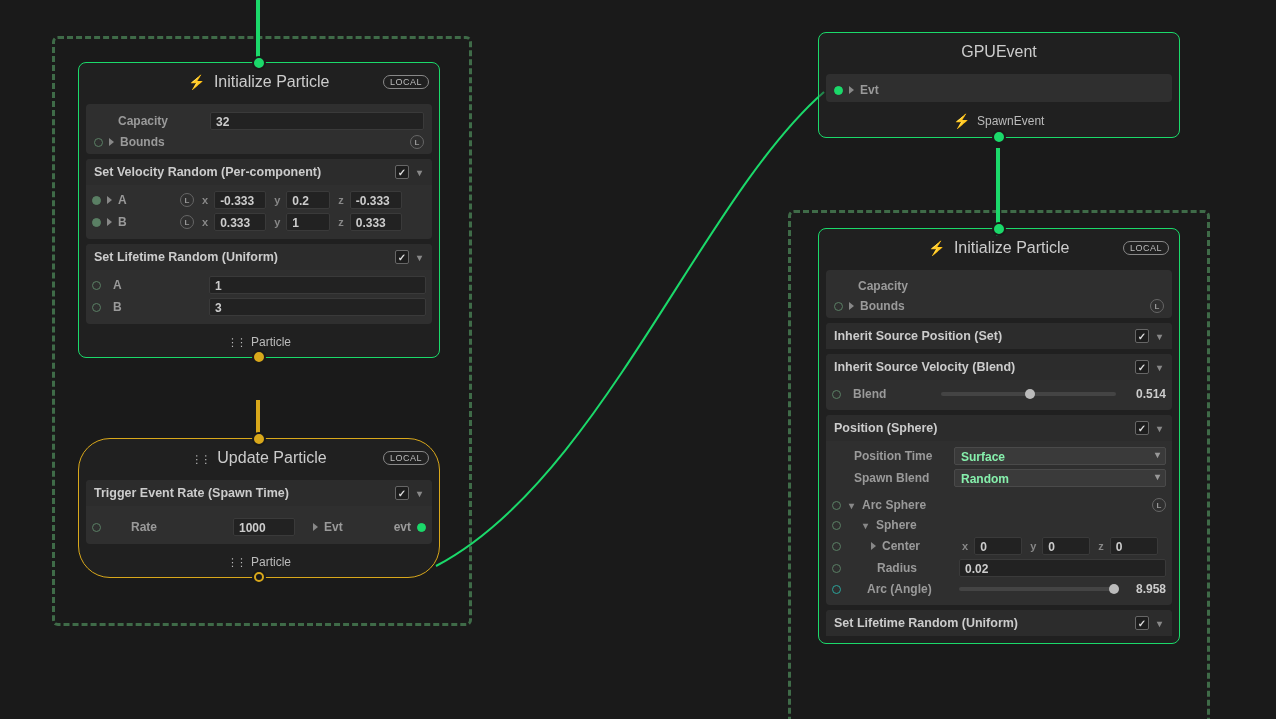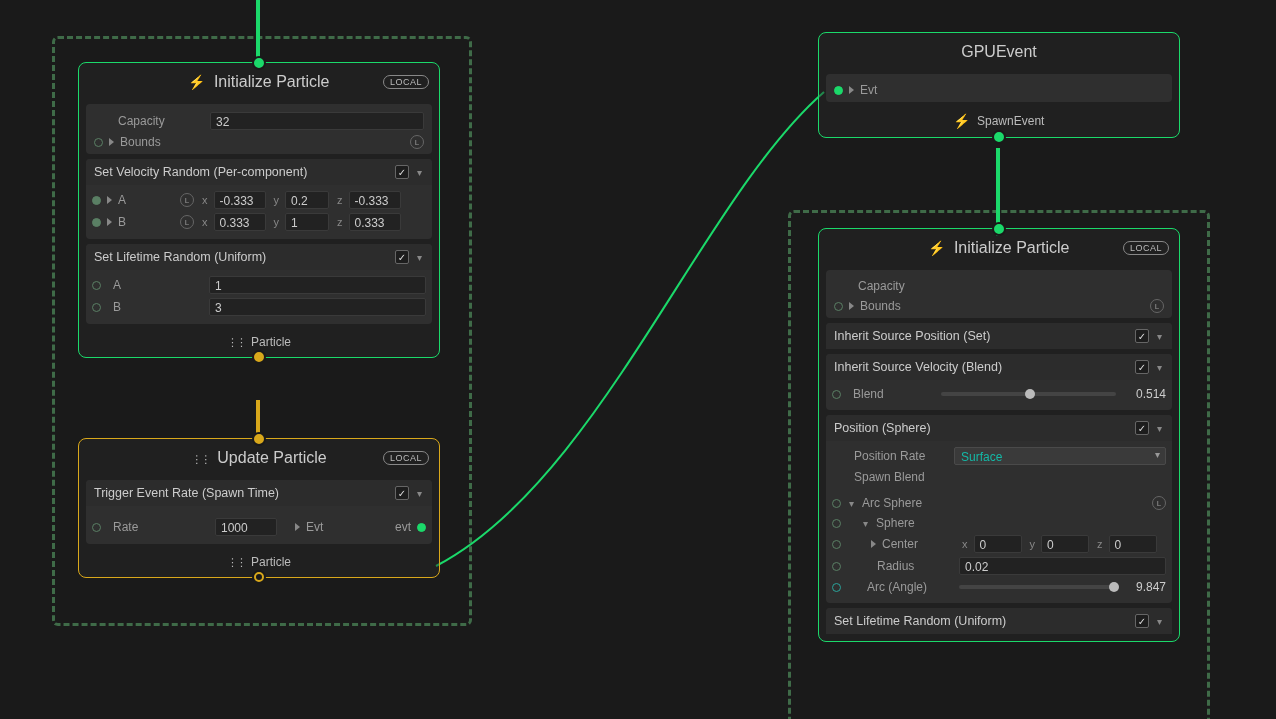--- a/index.html
+++ b/index.html
@@ -69,20 +69,21 @@
   .port.orange { border: 2px solid #d9a81b; background: #d9a81b; box-shadow: 0 0 0 2px #1a1a1a; }
   .port.hollow { background: #1a1a1a; }
 
   
   .block {
     background: #2f2f2f;
     border-radius: 4px;
     margin: 5px 7px;
     padding: 6px 8px 2px;
     position: relative;
+    font-weight: bold;
   }
   .block.nopad { padding: 0; }
   .block-header {
     display: flex;
     align-items: center;
     justify-content: space-between;
     padding: 6px 8px;
     font-size: 12.5px;
     color: #ccc;
     background: #2c2c2c;
@@ -119,21 +120,21 @@
     padding: 2px 5px;
     font-size: 12px;
     height: 18px;
     line-height: 14px;
   }
   .field.flex { flex: 1; min-width: 0; }
 
   .select {
     background: #3a3a3a;
     border: 1px solid #4a4a4a;
-    color: #14b8a6;
+    color: #86efac;
     border-radius: 2px;
     padding: 2px 18px 2px 6px;
     font-size: 12px;
     height: 18px;
     position: relative;
     flex: 1;
   }
   .select::after {
     content: "▾";
     position: absolute;
@@ -307,41 +308,41 @@
   </div>
 
   <div class="footer">
     <span class="icon-system"></span>
     <span>Particle</span>
   </div>
 
   <div class="port orange" style="left:180px; top:100%;"></div>
 </div>
 
-<div class="node orange" style="left:78px; top:438px; width:362px;">
+<div class="node orange" style="left:78px; top:438px; width:362px;border-radius:32px;">
   <div class="port orange" style="left:180px; top:0;"></div>
 
   <div class="node-header">
     <span class="icon-system"></span>
     <span>Update Particle</span>
     <span class="badge">LOCAL</span>
   </div>
 
   <div class="block nopad">
     <div class="block-header">
       <span>Trigger Event Rate (Spawn Time)</span>
       <span style="display:flex;align-items:center;gap:6px">
         <span class="check">✓</span>
         <span class="chev">▾</span>
       </span>
     </div>
     <div class="block-body">
       <div class="row" style="margin-top:6px">
         <span class="ring"></span>
-        <span class="label" style="width:96px;margin-left:6px">Rate</span>
+        <span class="label" style="width:96px;margin-left:24px">Rate</span>
         <div class="field" style="width:62px">1000</div>
         <span style="width:6px"></span>
         <span class="tri"></span>
         <span class="label">Evt</span>
         <span style="flex:1"></span>
         <span class="label">evt</span>
         <span class="ring filled" style="border-color:#1bd96a;background:#1bd96a"></span>
       </div>
     </div>
   </div>
@@ -429,28 +430,31 @@
     <div class="block-header">
       <span>Position (Sphere)</span>
       <span style="display:flex;align-items:center;gap:6px">
         <span class="check">✓</span>
         <span class="chev">▾</span>
       </span>
     </div>
     <div class="block-body">
       <div class="row">
         <span style="width:16px"></span>
-        <span class="label" style="width:94px">Position Rate</span>
+        <span class="label" style="width:94px">Position Time</span>
         <div class="select">
           <span>Surface</span>
         </div>
       </div>
       <div class="row">
         <span style="width:16px"></span>
         <span class="label" style="width:94px">Spawn Blend</span>
+        <div class="select">
+          <span>Random</span>
+        </div>
       </div>
 
       <div class="row" style="margin-top:6px">
         <span class="ring"></span>
         <span class="chev" style="transform:rotate(0)">▾</span>
         <span class="label">Arc Sphere</span>
         <span style="flex:1"></span>
         <span class="lbadge">L</span>
       </div>
       <div class="row">
@@ -477,21 +481,21 @@
         <span class="label" style="width:76px">Radius</span>
         <div class="field flex">0.02</div>
       </div>
       <div class="row">
         <span class="ring blue"></span>
         <span style="width:14px"></span>
         <span class="label" style="width:86px">Arc (Angle)</span>
         <div class="slider">
             <div class="thumb" style="left:100%"></div>
           </div>
-        <span class="label" style="width:46px;text-align:right;color:#ccc">9.847</span>
+        <span class="label" style="width:46px;text-align:right;color:#ccc">8.958</span>
       </div>
     </div>
   </div>
 
   <div class="block nopad" style="margin-bottom:7px">
     <div class="block-header">
       <span>Set Lifetime Random (Uniform)</span>
       <span style="display:flex;align-items:center;gap:6px">
         <span class="check">✓</span>
         <span class="chev">▾</span>

